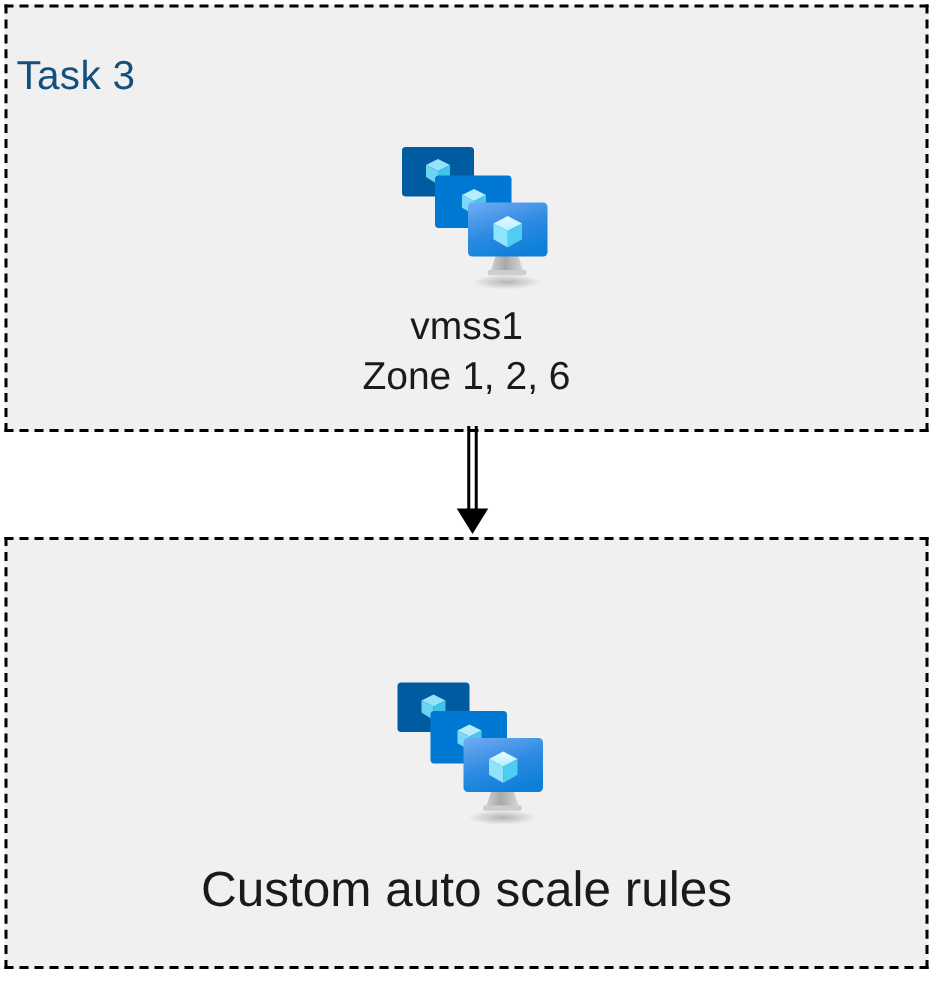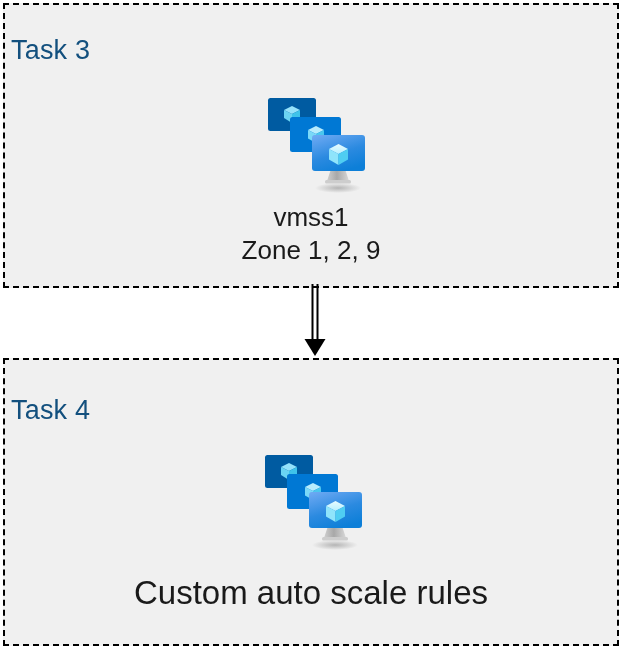--- a/index.html
+++ b/index.html
@@ -146,36 +146,35 @@
         <rect x="48" y="42" width="53" height="36" rx="3" fill="url(#frontGrad3)"></rect>
         <g>
           <polygon points="74.5,51 84,56 74.5,61 65,56" fill="url(#cubeTop3)"></polygon>
           <polygon points="65,56 74.5,61 74.5,72 65,66.5" fill="#8fe4fb"></polygon>
           <polygon points="84,56 84,66.5 74.5,72 74.5,61" fill="#4fcdf2"></polygon>
         </g>
       </svg>
     </div>
 
     <div class="task-caption">vmss1
-Zone 1, 2, 9</div>
+Zone 1, 2, 6</div>
   </div>
 
   <div id="connector-arrow">
     <svg viewBox="0 0 38 76" width="38" height="76" xmlns="http://www.w3.org/2000/svg">
 
       <rect x="15.5" y="0" width="2" height="56" fill="#000000"></rect>
       <rect x="20.5" y="0" width="2" height="56" fill="#000000"></rect>
 
       <polygon points="8.5,55 29.5,55 19,72" fill="#000000"></polygon>
     </svg>
   </div>
 
   <div class="task-box" id="box-task4">
 
-    <div class="task-title">Task 4</div>
 
     <div class="vmss-icon" id="icon-task4" style="left:256px; top:90px;">
       <svg viewBox="0 0 110 100" width="110" height="100" xmlns="http://www.w3.org/2000/svg">
         <defs>
           <linearGradient id="frontGrad4" x1="0.15" y1="0" x2="0.6" y2="1">
             <stop offset="0%" stop-color="#6aa8f2"></stop>
             <stop offset="55%" stop-color="#2b8ae0"></stop>
             <stop offset="100%" stop-color="#0d7fd8"></stop>
           </linearGradient>
           <linearGradient id="standGrad4" x1="0" y1="0" x2="1" y2="0">

